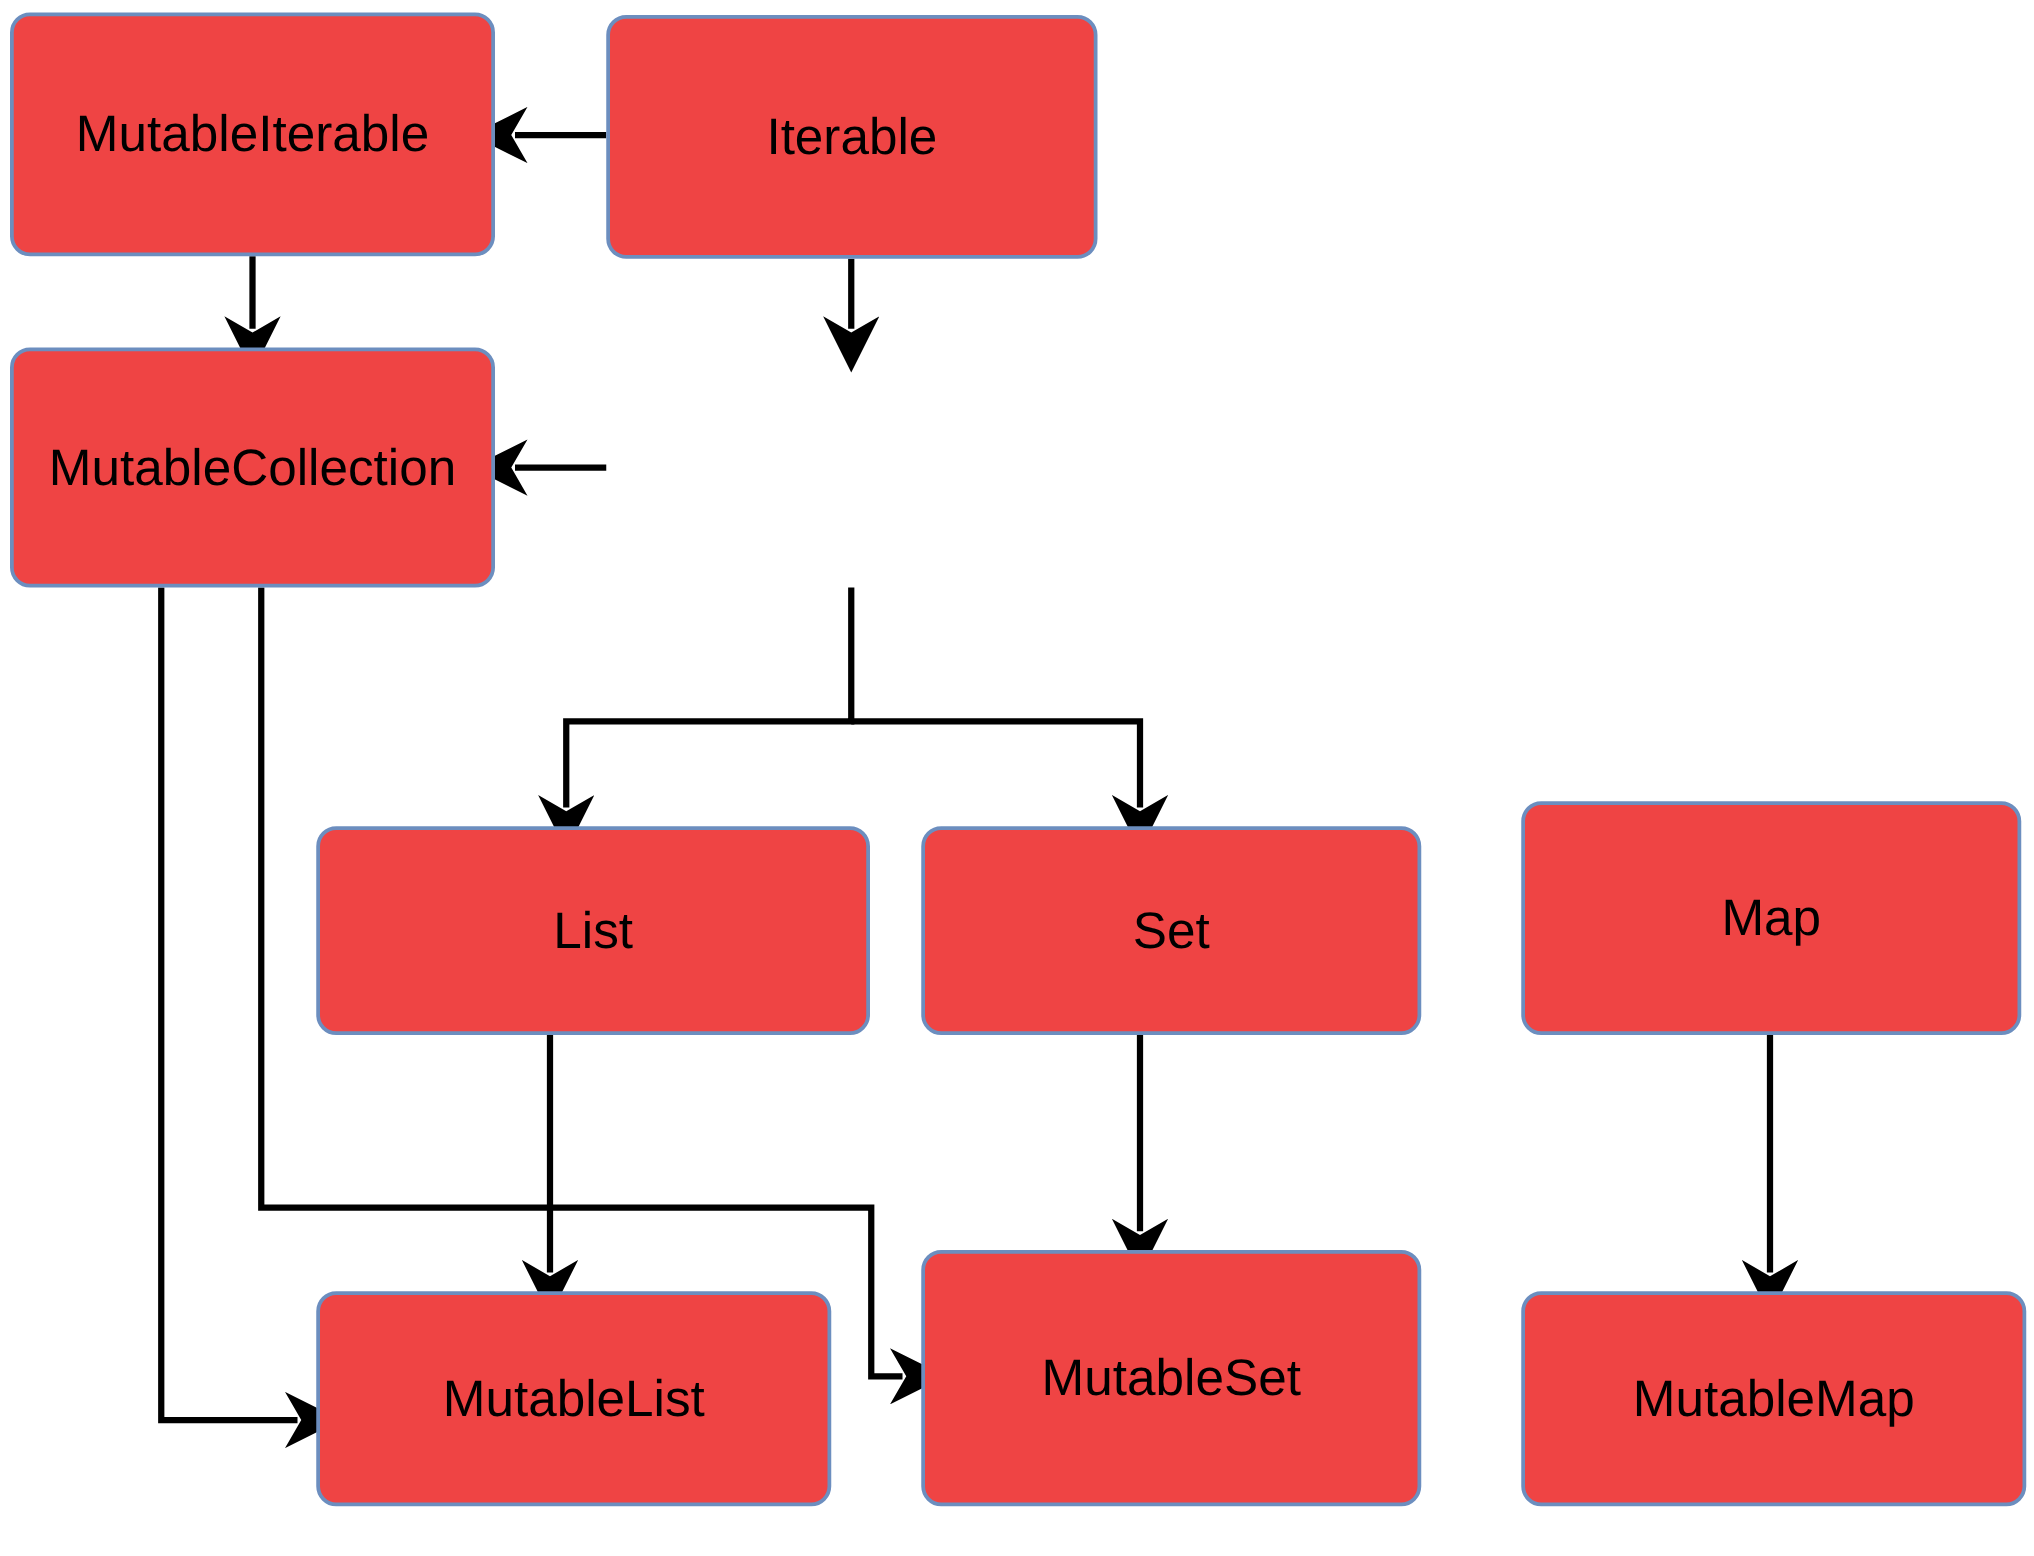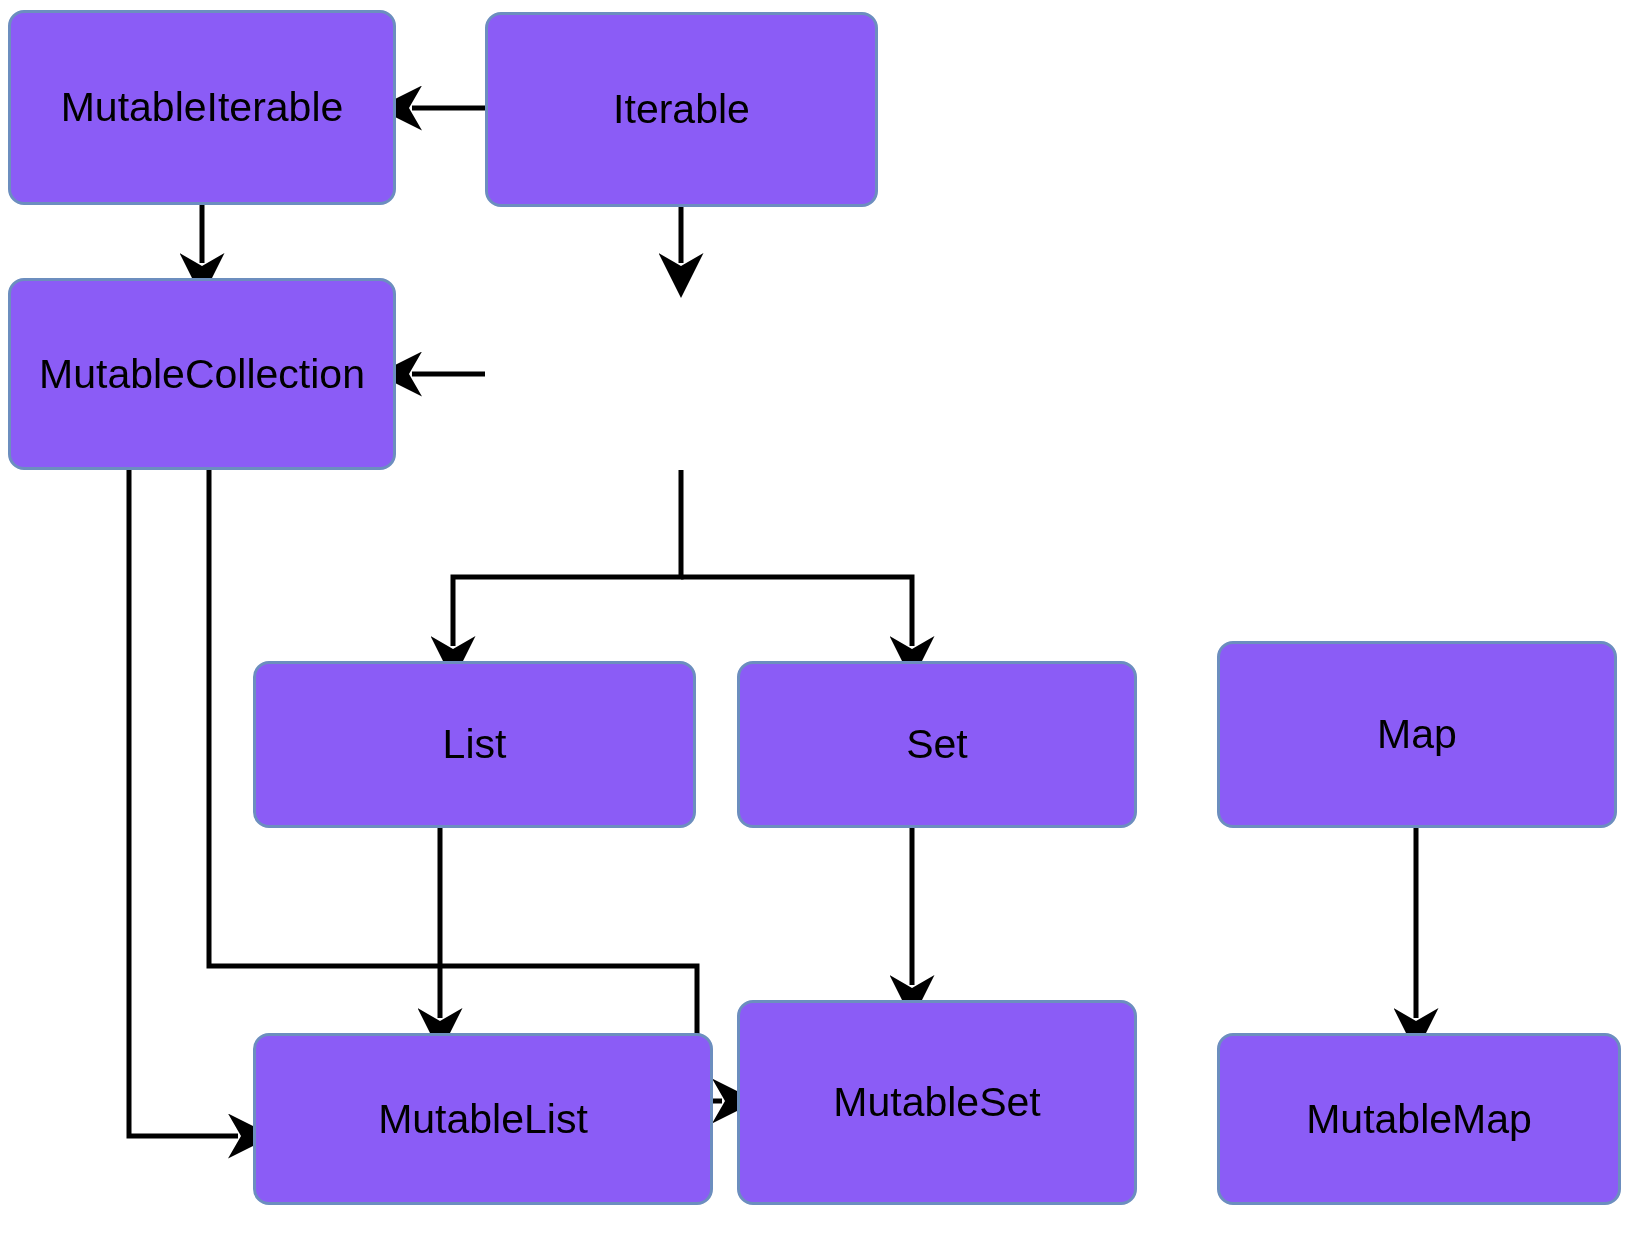--- a/index.html
+++ b/index.html
@@ -27,21 +27,21 @@
     pointer-events: none;
   }
   .node {
     position: absolute;
     box-sizing: border-box;
     display: flex;
     align-items: center;
     justify-content: center;
     border-radius: 16px;
     border: 3px solid #6c8ebf;
-    background: #8b5cf6;
+    background: #ef4444;
     color: #000000;
     font-size: 41px;
     font-family: "Liberation Sans", sans-serif;
     font-weight: 400;
     line-height: 1;
     letter-spacing: 0px;
     white-space: nowrap;
     z-index: 2;
   }
   .node-label {
@@ -123,21 +123,21 @@
   </div>
 
   <div class="node" style="left:737px; top:661px; width:400px; height:167px;align-items:center;">
     <span class="node-label">Set</span>
   </div>
 
   <div class="node" style="left:1217px; top:641px; width:400px; height:187px;">
     <span class="node-label">Map</span>
   </div>
 
-  <div class="node" style="left:253px; top:1033px; width:460px; height:172px;">
+  <div class="node" style="left:253px; top:1033px; width:412px; height:172px;">
     <span class="node-label">MutableList</span>
   </div>
 
   <div class="node" style="left:737px; top:1000px; width:400px; height:205px;">
     <span class="node-label">MutableSet</span>
   </div>
 
   <div class="node" style="left:1217px; top:1033px; width:404px; height:172px;">
     <span class="node-label">MutableMap</span>
   </div>

